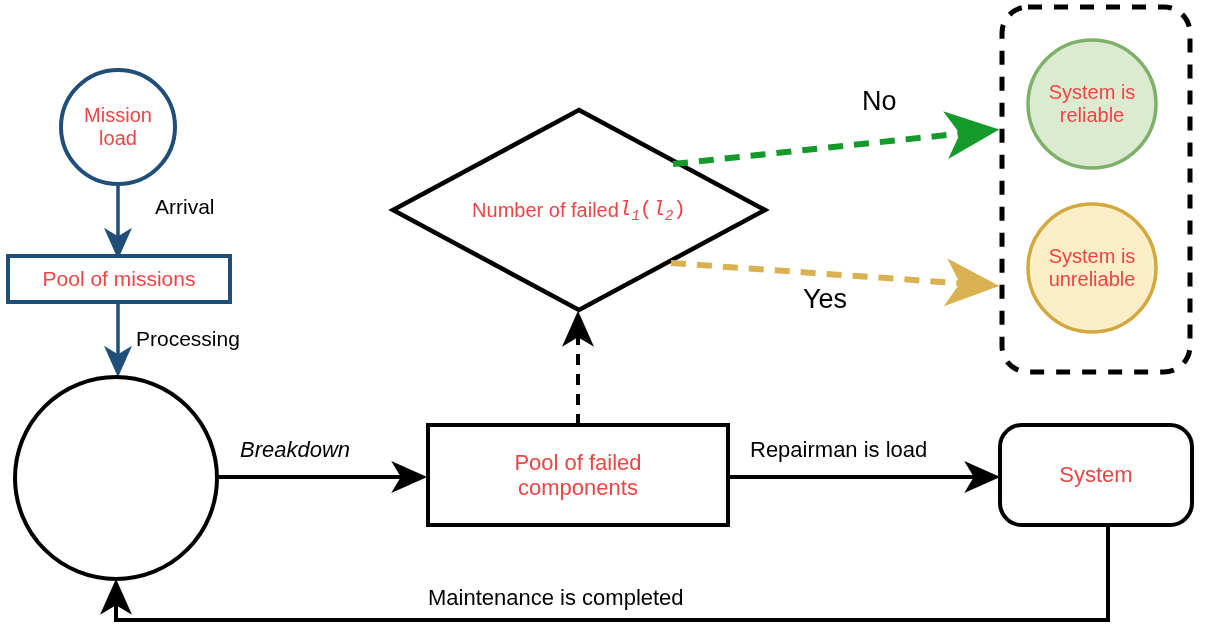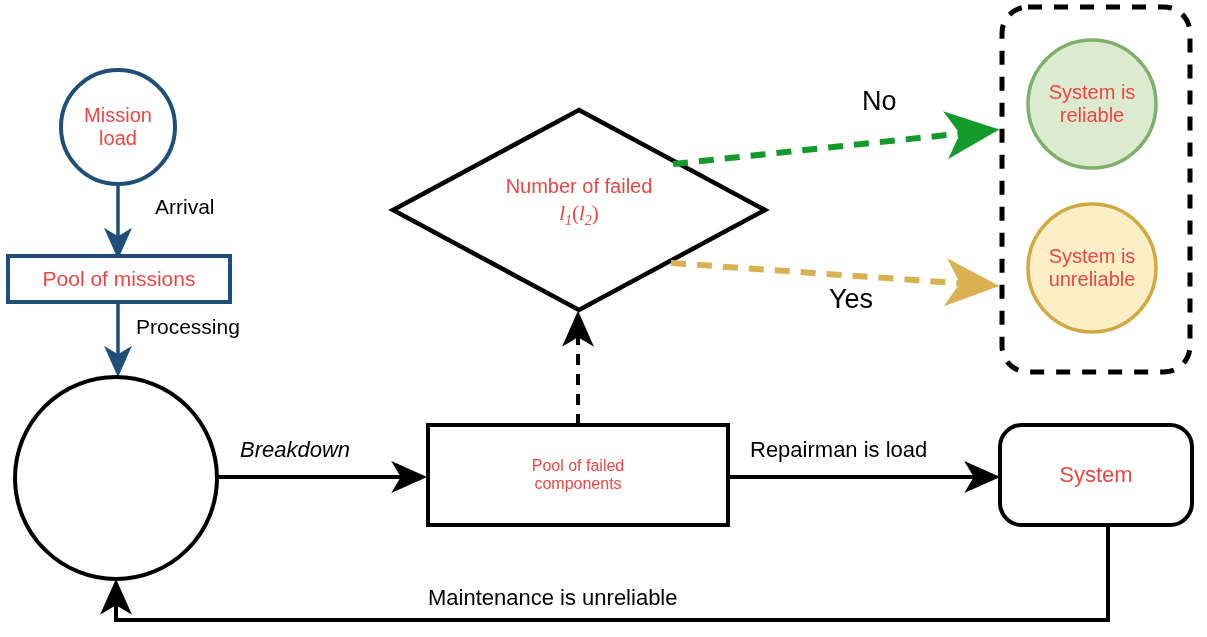--- a/index.html
+++ b/index.html
@@ -33,21 +33,21 @@
     line-height: 1.15;
     pointer-events: none;
   }
   .edge-label {
     position: absolute;
     color: #000000;
     font-family: "Liberation Sans", sans-serif;
     white-space: nowrap;
   }
   .formula {
-    font-family: Liberation Serif, serif;
+    font-family: Liberation Mono, monospace;
     font-style: italic;
     font-size: 21px;
   }
   .formula sub {
     font-size: 0.66em;
     font-style: italic;
   }
   .formula .paren { font-style: normal; }
 </style>
 </head>
@@ -109,51 +109,51 @@
   <div class="node-text" style="left:8px; top:256px; width:222px; height:46px; font-size:21px;">
     <span>Pool of missions</span>
   </div>
 
   <div class="node-text" style="left:58px; top:72px; width:120px; height:110px; font-size:20px;">
     <span style="white-space:pre-line;">Mission
 load</span>
   </div>
 
 
-  <div class="node-text" style="left:393px; top:152px; width:372px; height:100px; font-size:20px; flex-direction:column;text-align:right;">
+  <div class="node-text" style="left:393px; top:160px; width:372px; height:100px; font-size:20px; flex-direction:row;text-align:right;">
     <span>Number of failed</span>
     <span class="formula" style="margin-top:3px;"><span>l</span><sub>1</sub><span class="paren">(</span><span>l</span><sub>2</sub><span class="paren">)</span></span>
   </div>
 
-  <div class="node-text" style="left:428px; top:425px; width:300px; height:100px; font-size:16px;">
+  <div class="node-text" style="left:428px; top:425px; width:300px; height:100px; font-size:22px;">
     <span style="white-space:pre-line;">Pool of failed
 components</span>
   </div>
 
   <div class="node-text" style="left:1000px; top:425px; width:192px; height:100px; font-size:22px;">
     <span>System</span>
   </div>
 
   <div class="node-text" style="left:1028px; top:40px; width:128px; height:128px; font-size:20px;">
     <span style="white-space:pre-line;">System is
 reliable</span>
   </div>
 
   <div class="node-text" style="left:1026px; top:204px; width:132px; height:128px; font-size:20px;">
     <span style="white-space:pre-line;">System is
 unreliable</span>
   </div>
 
   <div class="edge-label" style="left:155px; top:195px; font-size:21px;">Arrival</div>
 
-  <div class="edge-label" style="left:136px; top:315px; font-size:21px;">Processing</div>
+  <div class="edge-label" style="left:136px; top:327px; font-size:21px;">Processing</div>
 
   <div class="edge-label" style="left:240px; top:437px; font-size:22px;font-style:italic;">Breakdown</div>
 
   <div class="edge-label" style="left:750px; top:437px; font-size:22px;">Repairman is load</div>
 
-  <div class="edge-label" style="left:428px; top:585px; font-size:22px;">Maintenance is unreliable</div>
+  <div class="edge-label" style="left:428px; top:585px; font-size:22px;">Maintenance is completed</div>
 
   <div class="edge-label" style="left:818px; top:86px; font-size:27px;margin-left:44px;">No</div>
 
-  <div class="edge-label" style="left:829px; top:284px; font-size:27px;">Yes</div>
+  <div class="edge-label" style="left:803px; top:284px; font-size:27px;">Yes</div>
 
 </div>
 
 </body></html>

